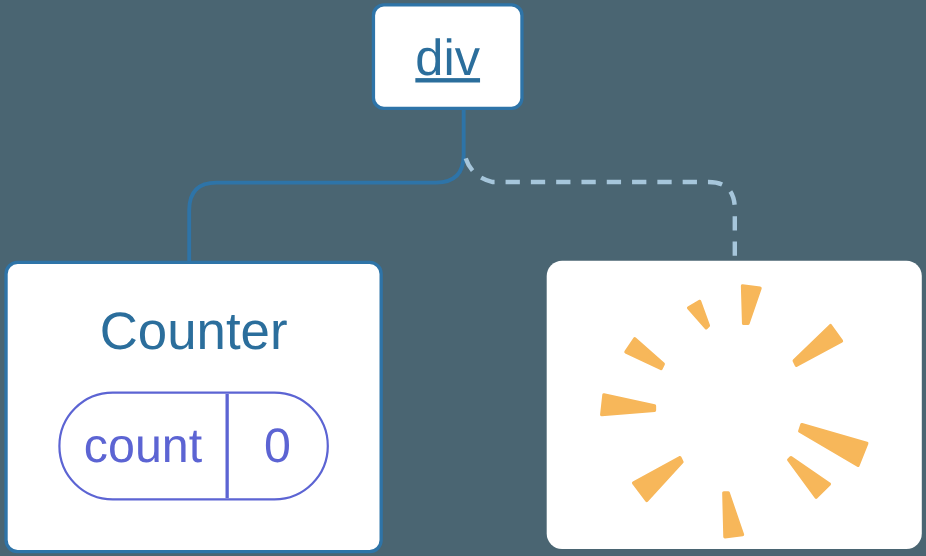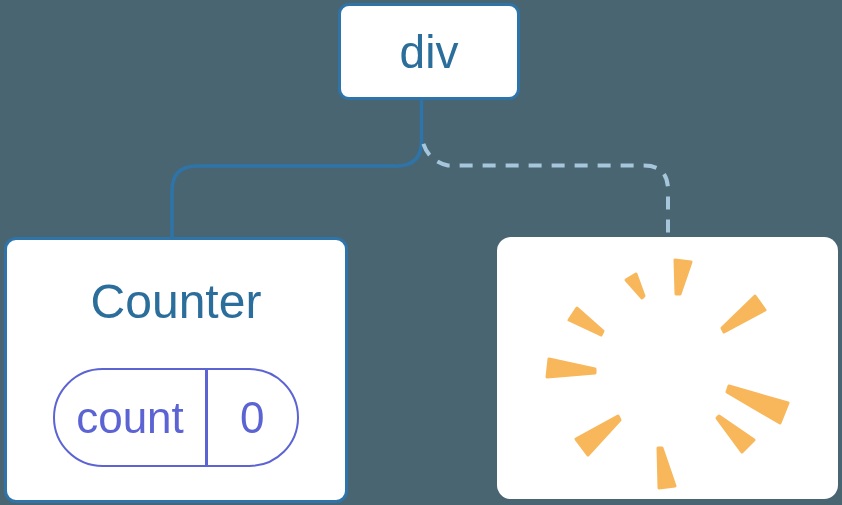--- a/index.html
+++ b/index.html
@@ -41,48 +41,49 @@
     stroke-width:4;
     stroke-dasharray:13 10;
     stroke-dashoffset:15;
   }
   .node{
     position:absolute;
     background:var(--node-bg);
   }
   .node-root{
     left:338px; top:3px;
-    width:182px; height:97px;
+    width:138px; height:97px;
     border:3px solid var(--node-border);
     border-radius:11px;
     display:flex;
     align-items:center;
     justify-content:center;
     font-size:46px;
     color:var(--node-text);
     font-weight:500;
+    text-decoration:underline;
   }
   .node-counter{
     left:4px; top:237px;
     width:344px; height:266px;
     border:3px solid var(--node-border);
     border-radius:12px;
     display:flex;
     flex-direction:column;
     align-items:center;
     padding-top:38px;
   }
   .counter-title{
     font-size:48px;
     line-height:1;
     color:var(--node-text);
     font-weight:500;
   }
   .state-pill{
-    margin-top:42px;
+    margin-top:30px;
     width:246px;
     height:99px;
     border:2.5px solid var(--state-accent);
     border-radius:60px;
     display:flex;
     align-items:stretch;
     overflow:hidden;
     color:var(--state-accent);
     font-size:44px;
   }

